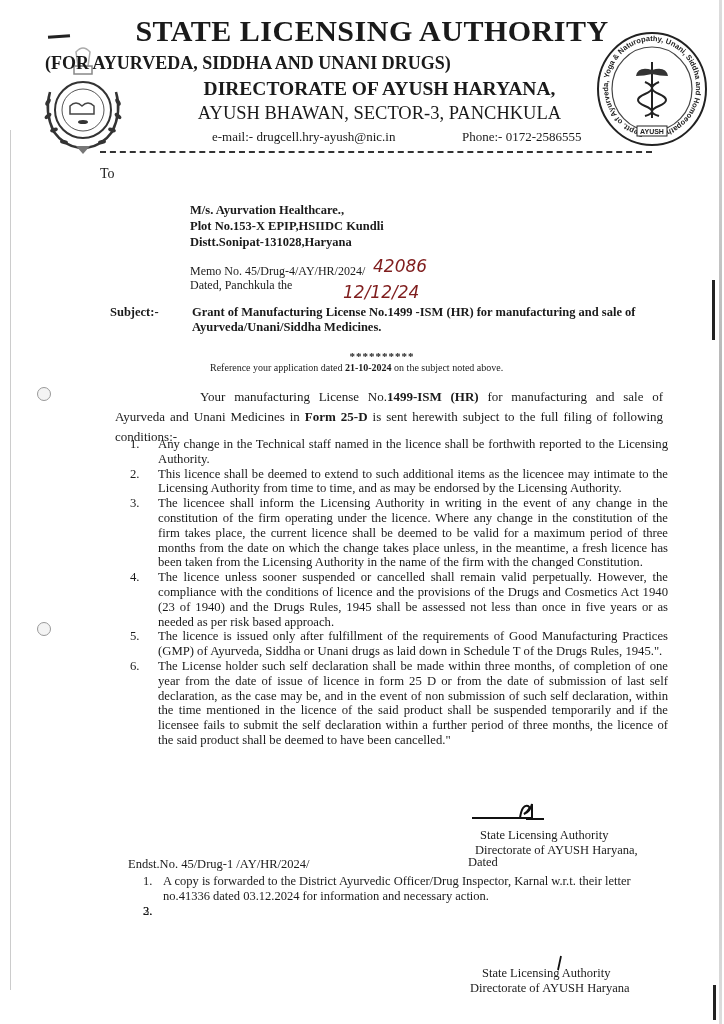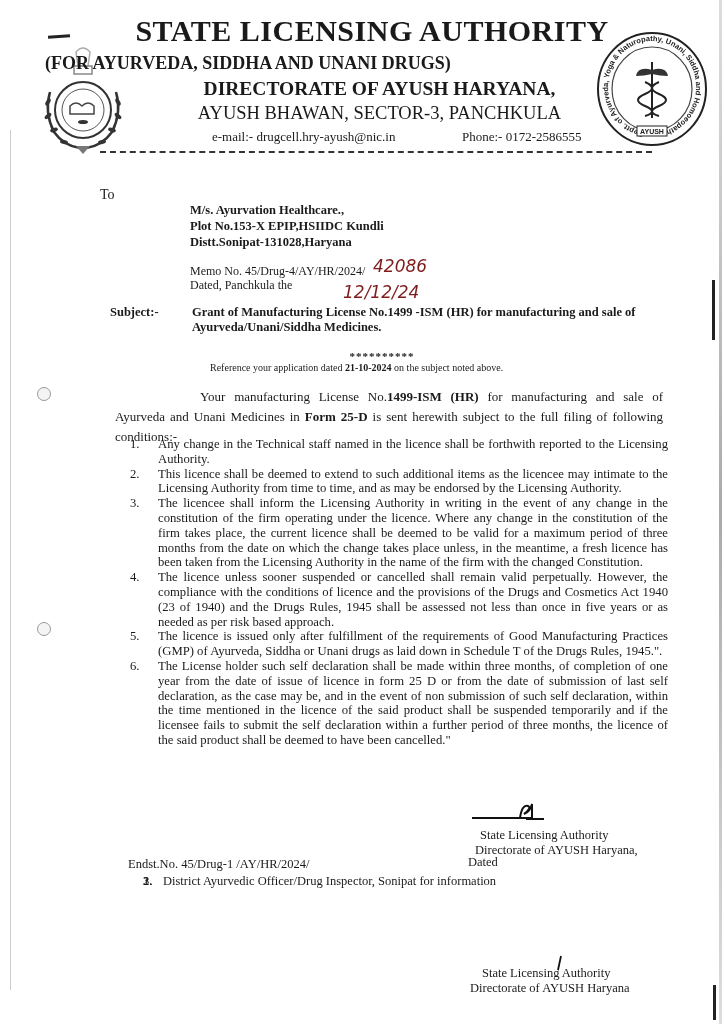--- a/index.html
+++ b/index.html
@@ -16,21 +16,21 @@
   .h2 { left:0; width:724px; top:53px; text-align:left; font-size:18px; font-weight:bold; padding-left:45px; box-sizing:border-box; }
   .h3 { left:0; width:724px; top:78px; text-align:center; font-size:19.5px; font-weight:bold; padding-left:35px; box-sizing:border-box; }
   .h4 { left:0; width:724px; top:103px; text-align:center; font-size:18.5px; font-weight:normal; padding-left:35px; box-sizing:border-box; }
   .email { left:180px; top:129px; font-size:13px;margin-left:32px; }
   .phone { left:436px; top:129px; font-size:13px;margin-left:26px; }
   .dashline { left:100px; top:151px; width:552px; border-top:2px dashed #333; }
 
   .logo-left { left:38px; top:42px; width:90px; height:120px; }
   .logo-right { left:593px; top:30px; width:118px; height:118px; }
 
-  .to { left:100px; top:166px; font-size:14px;margin-top:21px; }
+  .to { left:100px; top:166px; font-size:14px; }
   .addr { left:190px; font-size:12.5px; font-weight:bold; }
   .memo { left:190px; font-size:12px; }
   .hand { font-family:"DejaVu Sans",sans-serif; font-style:italic; font-size:17px; color:#7f1d1d; }
   .subj-label { left:110px; top:305px; font-size:12.5px; font-weight:bold; }
   .subj-text { left:192px; top:305px; width:470px; font-size:12.5px; font-weight:bold; line-height:15px; }
   .stars { left:0; width:724px; top:350px; text-align:center; font-size:11px; font-weight:bold; letter-spacing:1px; padding-left:40px; box-sizing:border-box; }
   .ref { left:210px; top:362px; font-size:10px;text-align:right; }
   .body-p { left:115px; top:387px; width:548px; font-size:13px; line-height:20px; text-align:justify; text-indent:85px; }
   .conds { left:130px; top:437px; width:538px; margin:0; padding:0; list-style:none; font-size:12.7px; line-height:14.8px; }
   .conds li { position:relative; padding-left:28px; text-align:justify; margin-bottom:0; }
@@ -142,23 +142,23 @@
   <path d="M2 16 h60 M50 16 q2 -14 8 -12 q4 2 -4 8 q6 -2 8 -10 v14 M56 17 h18" fill="none" stroke="#111" stroke-width="2"></path>
 </svg>
 <div class="abs auth1">
   <div style="padding-left:5px">State Licensing Authority</div>
   <div>Directorate of AYUSH Haryana,</div>
 </div>
 <div class="abs endst">Endst.No. 45/Drug-1 /AY/HR/2024/</div>
 <div class="abs endst-dated">Dated</div>
 
 <ol class="abs copies">
-  <li><span class="num">1.</span></li>
+  <li><span class="num">1.</span><span>A copy is forwarded to the District Ayurvedic Officer/Drug Inspector, Karnal w.r.t. their letter no.41336 dated 03.12.2024 for information and necessary action.</span></li>
   <li><span class="num">2.</span></li>
-  <li><span class="num">3.</span><span>District Ayurvedic Officer/Drug Inspector, Sonipat  for information</span></li>
+  <li><span class="num">3.</span></li>
 </ol>
 
 <svg class="abs" style="left:555px;top:955px;width:10px;height:16px" viewBox="0 0 10 16">
   <path d="M6 1 L3 15" stroke="#111" stroke-width="1.8"></path>
 </svg>
 <div class="abs auth2">
   <div style="padding-left:12px">State Licensing Authority</div>
   <div>Directorate of AYUSH Haryana</div>
 </div>
 

